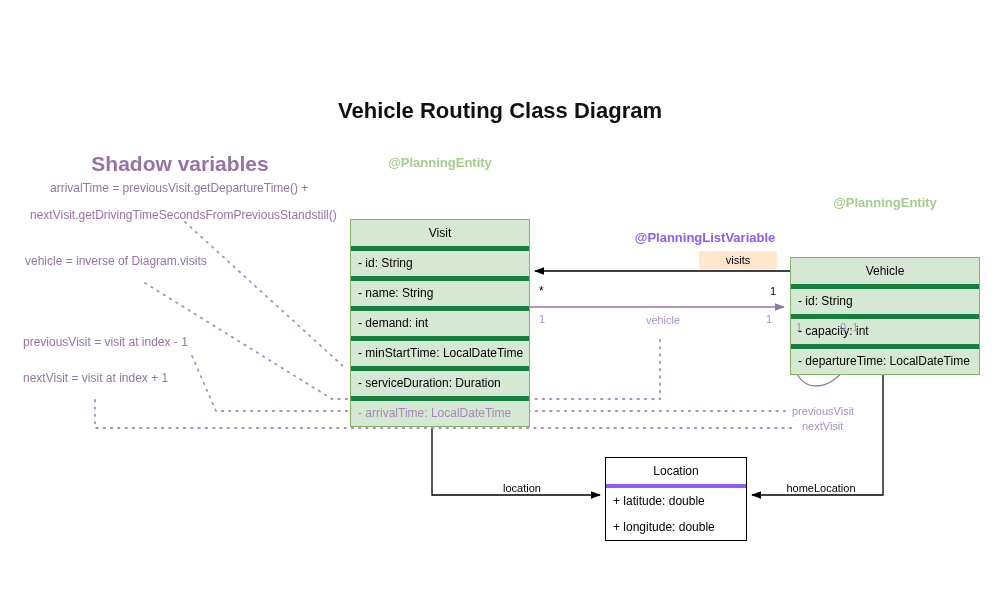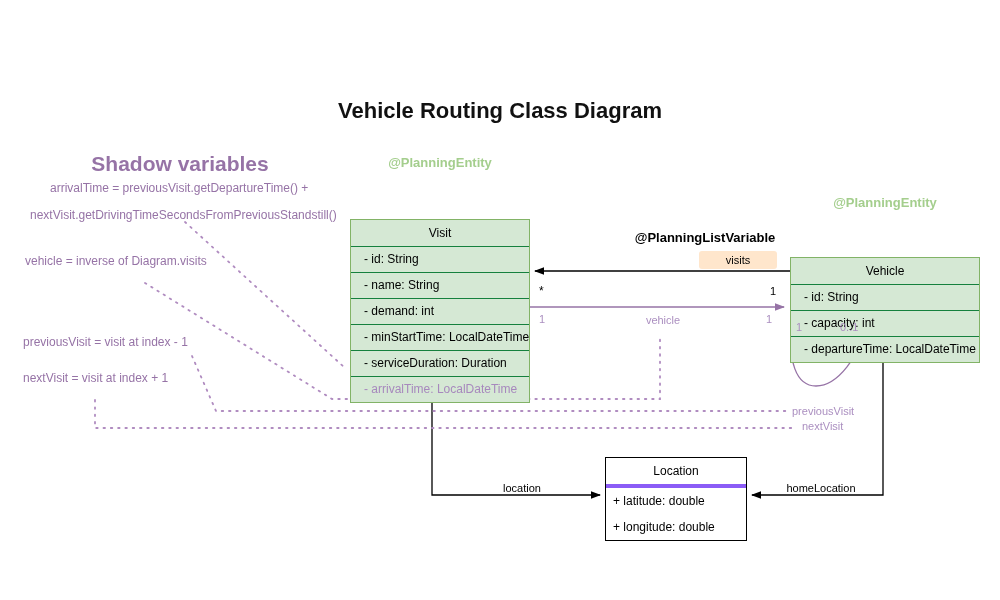--- a/index.html
+++ b/index.html
@@ -7,26 +7,26 @@
     width:1000px;height:600px;position:relative;background:#ffffff;
     font-family:"Liberation Sans","DejaVu Sans",sans-serif;overflow:hidden;
     -webkit-font-smoothing:antialiased;
   }
   .abs{position:absolute;}
   #title{left:0;top:98px;width:1000px;text-align:center;font-size:22px;font-weight:bold;color:#111;}
   #shadow-heading{left:20px;top:152px;width:320px;text-align:center;font-size:21px;font-weight:bold;color:#9673a6;}
   .annotation{font-size:12px;color:#9673a6;white-space:nowrap;}
   .stereotype{font-size:13px;font-weight:bold;text-align:center;white-space:nowrap;}
   .stereo-green{color:#a4ce8d;}
-  .stereo-orange{color:#000000;}
+  .stereo-orange{color:#8b5cf6;}
   .uml-box{border:1px solid;box-sizing:border-box;font-size:12px;color:#000;}
   .uml-green{background:#d5e8d4;border-color:#82b366;margin-top:42px;}
   .uml-plain{background:#ffffff;border-color:#000000;}
   .uml-title{height:26px;line-height:26px;text-align:center;}
-  .uml-row{height:25px;line-height:25px;padding-left:13px;border-top:1px solid #15803d;white-space:nowrap;overflow:hidden;}
+  .uml-row{height:25px;line-height:25px;padding-left:7px;border-top:5px solid #15803d;white-space:nowrap;overflow:hidden;}
   .uml-row.shadow-field{color:#a788bd;}
   .plain-sep{border-top:4px solid #8b5cf6;}
   .plain-line{height:26px;line-height:26px;padding-left:7px;white-space:nowrap;}
   .badge{background:#ffe6cc;border-radius:3px;text-align:center;font-size:11px;color:#000;}
   .edge-label{font-size:11px;color:#000;text-align:center;white-space:nowrap;}
   .mult{font-size:11px;color:#000;white-space:nowrap;}
   .mult.purple, .edge-label.purple{color:#ab8fc0;}
   svg{position:absolute;left:0;top:0;}
   .solid-black{stroke:#000;stroke-width:1.3;fill:none;}
   .solid-purple{stroke:#9673a6;stroke-width:1.3;fill:none;}

